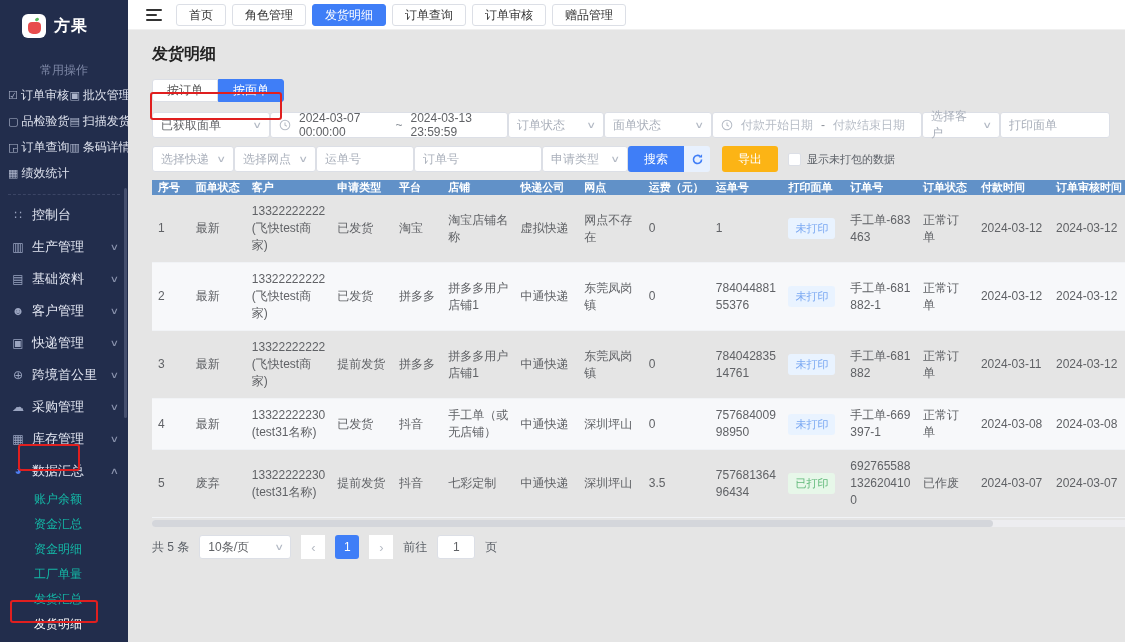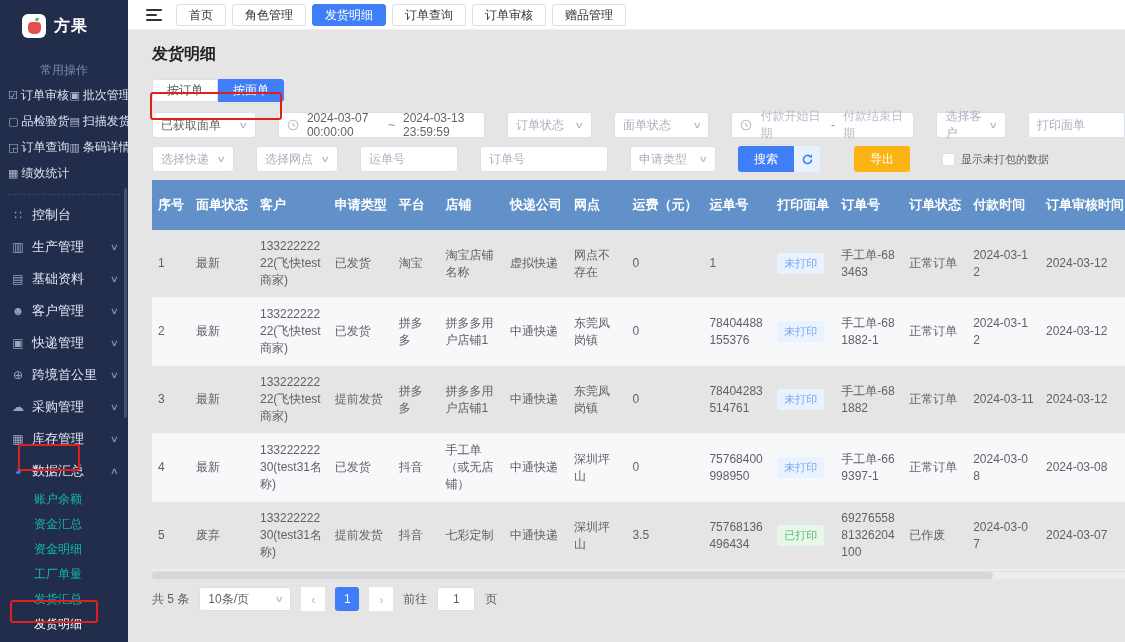--- a/index.html
+++ b/index.html
@@ -53,21 +53,21 @@
 
   .content { position:relative; padding:14px 0 0 24px; }
   .page-title { font-size:16px; font-weight:bold; color:#222; margin-bottom:14px; }
 
   .view-tabs { display:flex; margin-bottom:10px; position:relative; }
   .vtab { height:23px; line-height:21px; padding:0 14px; font-size:12px; border:1px solid #dcdfe6;
           background:#fff; color:#555; cursor:pointer; }
   .vtab:first-child { border-radius:3px 0 0 3px; }
   .vtab.active { background:#3f7ef7; border-color:#3f7ef7; color:#fff; border-radius:0 3px 3px 0; }
 
-  .filter-row { display:flex; align-items:center; gap:22px; margin-bottom:8px; }
+  .filter-row { display:flex; align-items:center; gap:0; margin-bottom:8px; }
   .sel, .inp, .range { height:26px; border:1px solid #dcdfe6; border-radius:3px; background:#fff;
          display:flex; align-items:center; font-size:12px; color:#606266; padding:0 8px; }
   .sel { justify-content:space-between; cursor:pointer; }
   .sel .ph, .inp .ph { color:#aab0bb; }
   .sel .chev { color:#b3b9c4; font-size:9px; transform:scaleX(1.5); margin-left:6px; }
   .range { gap:8px; }
   .range .sep { color:#8a9098; }
   .range .ph { color:#b6bcc6; }
   .clock { flex:0 0 12px; }
   .btn { height:26px; border:none; border-radius:3px; font-size:12px; color:#fff;
@@ -76,22 +76,22 @@
   .refresh-box { height:26px; width:26px; background:#e8f1fe; border-radius:0 3px 3px 0;
                  display:flex; align-items:center; justify-content:center; cursor:pointer; }
   .btn.export { background:#fcb415; margin-left:12px; }
   .chk-wrap { display:flex; align-items:center; gap:6px; margin-left:10px; }
   .chk { width:13px; height:13px; border:1px solid #dcdfe6; border-radius:2px; background:#fff; cursor:pointer; }
   .chk-label { font-size:11px; color:#5a5f66; }
 
   
   .table-wrap { width:978px; overflow:hidden; margin-top:6px; }
   table { border-collapse:collapse; table-layout:fixed; }
-  thead th { background:#6191c8; color:#fff; font-size:13px; font-weight:bold;
-             text-align:left; padding:16px 6px; white-space:nowrap; overflow:hidden; }
+  thead th { background:#6191c8; color:#fff; font-size:11px; font-weight:bold;
+             text-align:left; padding:0 6px; white-space:nowrap; overflow:hidden; }
   tbody td { font-size:12px; color:#606266; padding:8px 6px; vertical-align:middle;
              word-break:break-all; line-height:17px; border-bottom:1px solid #f1f3f6; }
   tbody tr.striped { background:#f7f8fa; }
   .badge { display:inline-block; font-size:11px; padding:2px 7px; border-radius:3px; white-space:nowrap; }
   .badge.not-printed { background:#e9f3ff; color:#7aa8f2; }
   .badge.printed { background:#e7f7e9; color:#5fb878; }
 
   .hscroll { width:978px; height:7px; background:#ededf0; border-radius:4px; margin-top:2px; position:relative;}
   .hscroll .thumb { position:absolute; left:0; top:0; height:7px; width:86%;
                     background:#d4d6db; border-radius:4px; }

